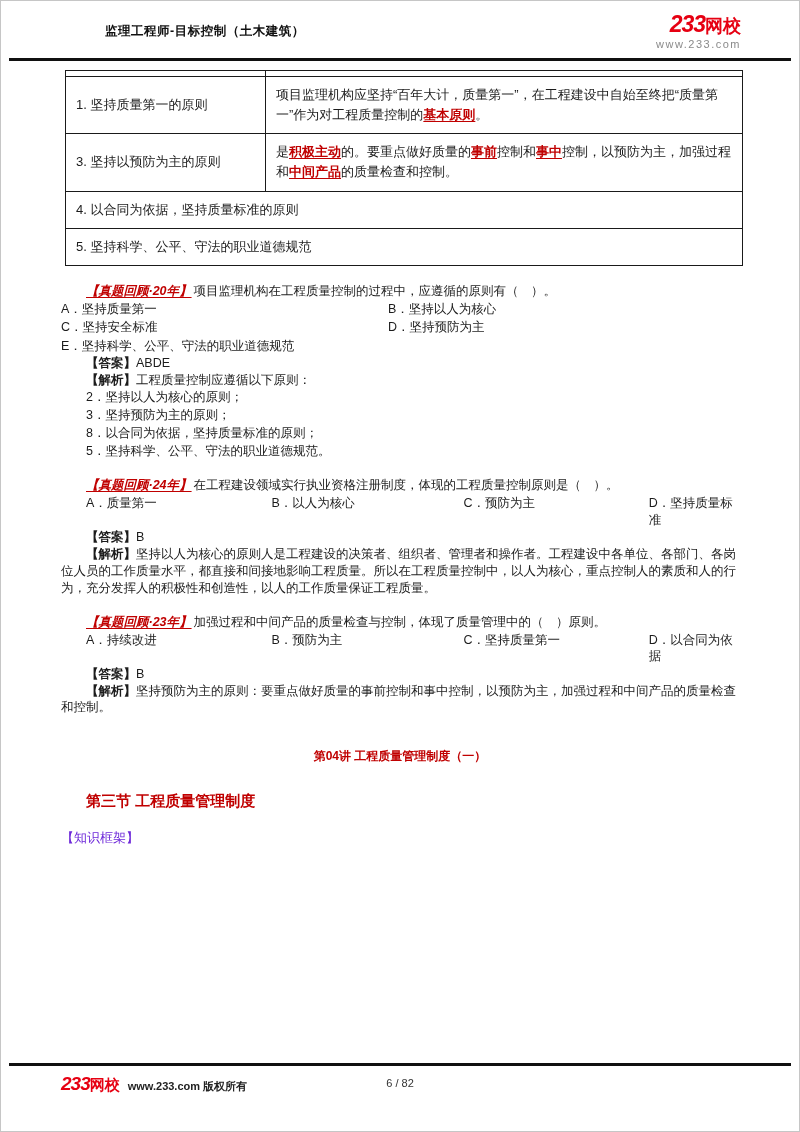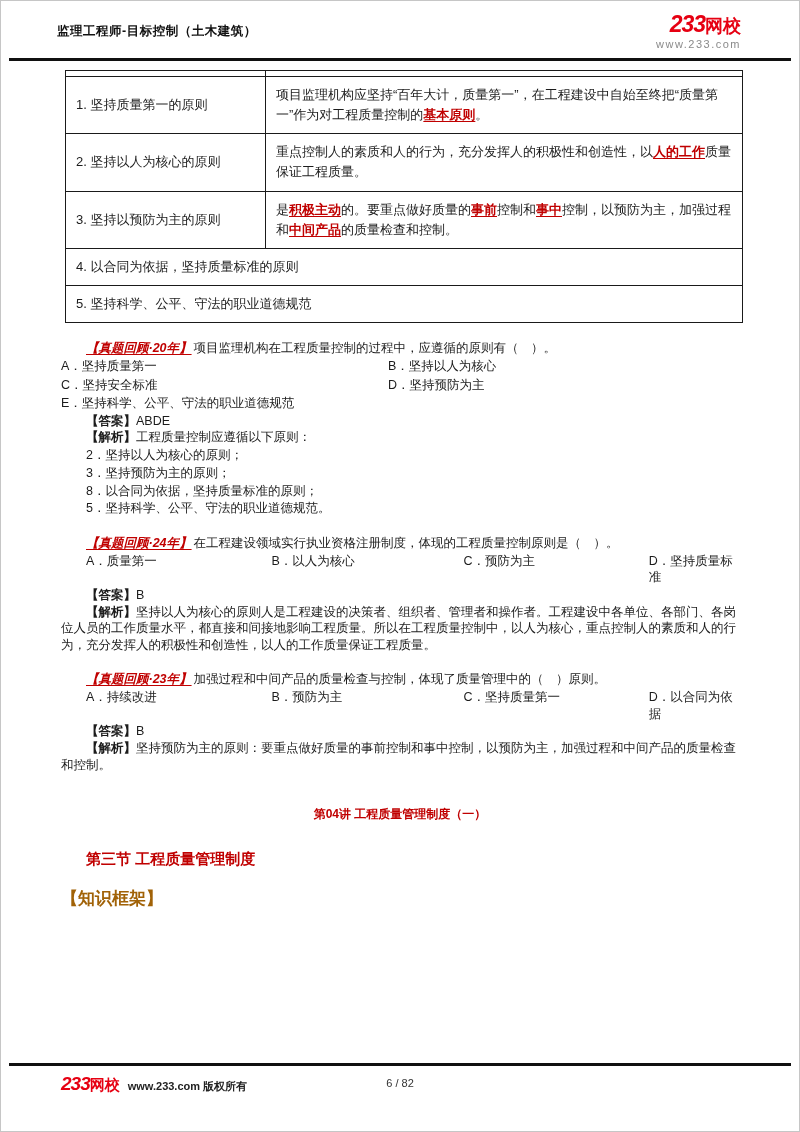--- a/index.html
+++ b/index.html
@@ -13,20 +13,21 @@
     position: relative;
     width: 800px; height: 1132px;
     background: #ffffff;
     border: 1px solid #c6c6c6;
     overflow: hidden;
   }
   
   .header {
     display: flex; justify-content: space-between; align-items: center;
     padding: 12px 58px 6px 56px;
+    margin-left: 48px;
   }
   .header-title { font-size: 12.5px; font-weight: bold; color: #111; letter-spacing: .5px; }
   .logo-main { line-height: 1; text-align: right; }
   .logo-num  { color: #e60012; font-weight: bold; font-style: italic; font-size: 23px; letter-spacing: -1px; }
   .logo-name { color: #e60012; font-weight: bold; font-size: 18px; }
   .logo-url  { font-size: 11px; color: #8a8a8a; letter-spacing: 1.5px; text-align: left; margin-top: 2px; }
   .rule { height: 3px; background: #101010; margin: 2px 8px 0 8px; }
   
   .main-table {
     border-collapse: collapse; table-layout: fixed;
@@ -64,21 +65,21 @@
   .ana-lines .para { padding: 0.5px 0; }
   
   .lecture-title {
     margin-top: 32px; text-align: center;
     color: #c00000; font-size: 12px; font-weight: bold;
   }
   .section-title {
     margin-top: 27px; margin-left: 25px;
     color: #c00000; font-size: 15px; font-weight: bold;
   }
-  .knowledge { margin-top: 18px; font-size: 17px; font-weight: bold; color: #a16207; }
+  .knowledge { margin-top: 18px; font-size: 13px; font-weight: normal; color: #6d28d9; }
   
   .footer { position: absolute; left: 0; right: 0; bottom: 36px; }
   .footer-rule { height: 3px; background: #101010; margin: 0 8px; }
   .footer-row { position: relative; padding: 7px 60px 0 60px; }
   .footer-left { position: relative; z-index: 1; display: inline-flex; align-items: baseline; }
   .f-logo-num  { color: #e60012; font-weight: bold; font-style: italic; font-size: 19px; letter-spacing: -1px; }
   .f-logo-name { color: #e60012; font-weight: bold; font-size: 15px; }
   .f-copy { font-size: 11px; font-weight: bold; color: #222; margin-left: 8px; }
   .f-page {
     position: absolute; left: 0; right: 0; top: 11px;
@@ -103,24 +104,20 @@
 
   <table class="main-table">
     <tbody>
       <tr class="stub-row">
         <td class="col-label"></td>
         <td></td>
       </tr>
       <tr>
         <td class="col-label">1. 坚持质量第一的原则</td>
         <td><span>项目监理机构应坚持“百年大计，质量第一”，在工程建设中自始至终把“质量第一”作为对工程质量控制的</span><span class="seg-red">基本原则</span><span>。</span></td>
-      </tr>
-      <tr>
-        <td class="col-label">2. 坚持以人为核心的原则</td>
-        <td><span>重点控制人的素质和人的行为，充分发挥人的积极性和创造性，以</span><span class="seg-red">人的工作</span><span>质量保证工程质量。</span></td>
       </tr>
       <tr>
         <td class="col-label">3. 坚持以预防为主的原则</td>
         <td><span>是</span><span class="seg-red">积极主动</span><span>的。要重点做好质量的</span><span class="seg-red">事前</span><span>控制和</span><span class="seg-red">事中</span><span>控制，以预防为主，加强过程和</span><span class="seg-red">中间产品</span><span>的质量检查和控制。</span></td>
       </tr>
       <tr>
         <td colspan="2">4. 以合同为依据，坚持质量标准的原则</td>
       </tr>
       <tr>
         <td colspan="2">5. 坚持科学、公平、守法的职业道德规范</td>

